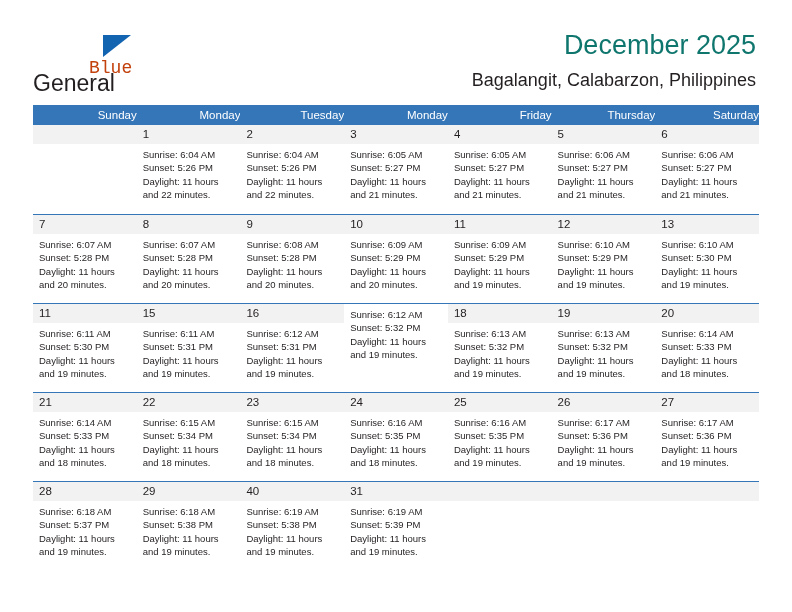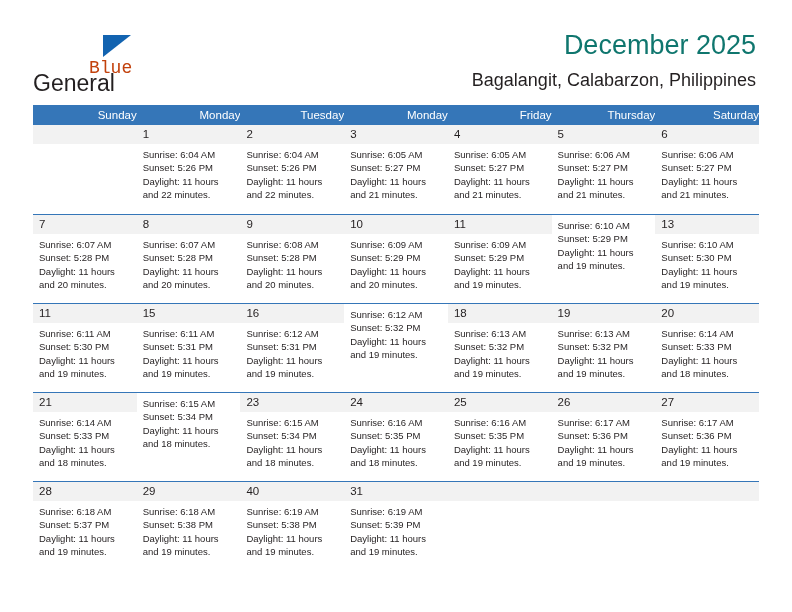--- a/index.html
+++ b/index.html
@@ -282,20 +282,21 @@
           <div class="day-cell">
             <div class="day-number-band">11</div>
             <div class="day-info">
               <div>Sunrise: 6:09 AM</div>
               <div>Sunset: 5:29 PM</div>
               <div>Daylight: 11 hours</div>
               <div>and 19 minutes.</div>
             </div>
           </div>
           <div class="day-cell">
+            <div class="day-number-band">12</div>
             <div class="day-info">
               <div>Sunrise: 6:10 AM</div>
               <div>Sunset: 5:29 PM</div>
               <div>Daylight: 11 hours</div>
               <div>and 19 minutes.</div>
             </div>
           </div>
           <div class="day-cell">
             <div class="day-number-band">13</div>
             <div class="day-info">
@@ -374,20 +375,21 @@
           <div class="day-cell">
             <div class="day-number-band">21</div>
             <div class="day-info">
               <div>Sunrise: 6:14 AM</div>
               <div>Sunset: 5:33 PM</div>
               <div>Daylight: 11 hours</div>
               <div>and 18 minutes.</div>
             </div>
           </div>
           <div class="day-cell">
+            <div class="day-number-band">22</div>
             <div class="day-info">
               <div>Sunrise: 6:15 AM</div>
               <div>Sunset: 5:34 PM</div>
               <div>Daylight: 11 hours</div>
               <div>and 18 minutes.</div>
             </div>
           </div>
           <div class="day-cell">
             <div class="day-number-band">23</div>
             <div class="day-info">

